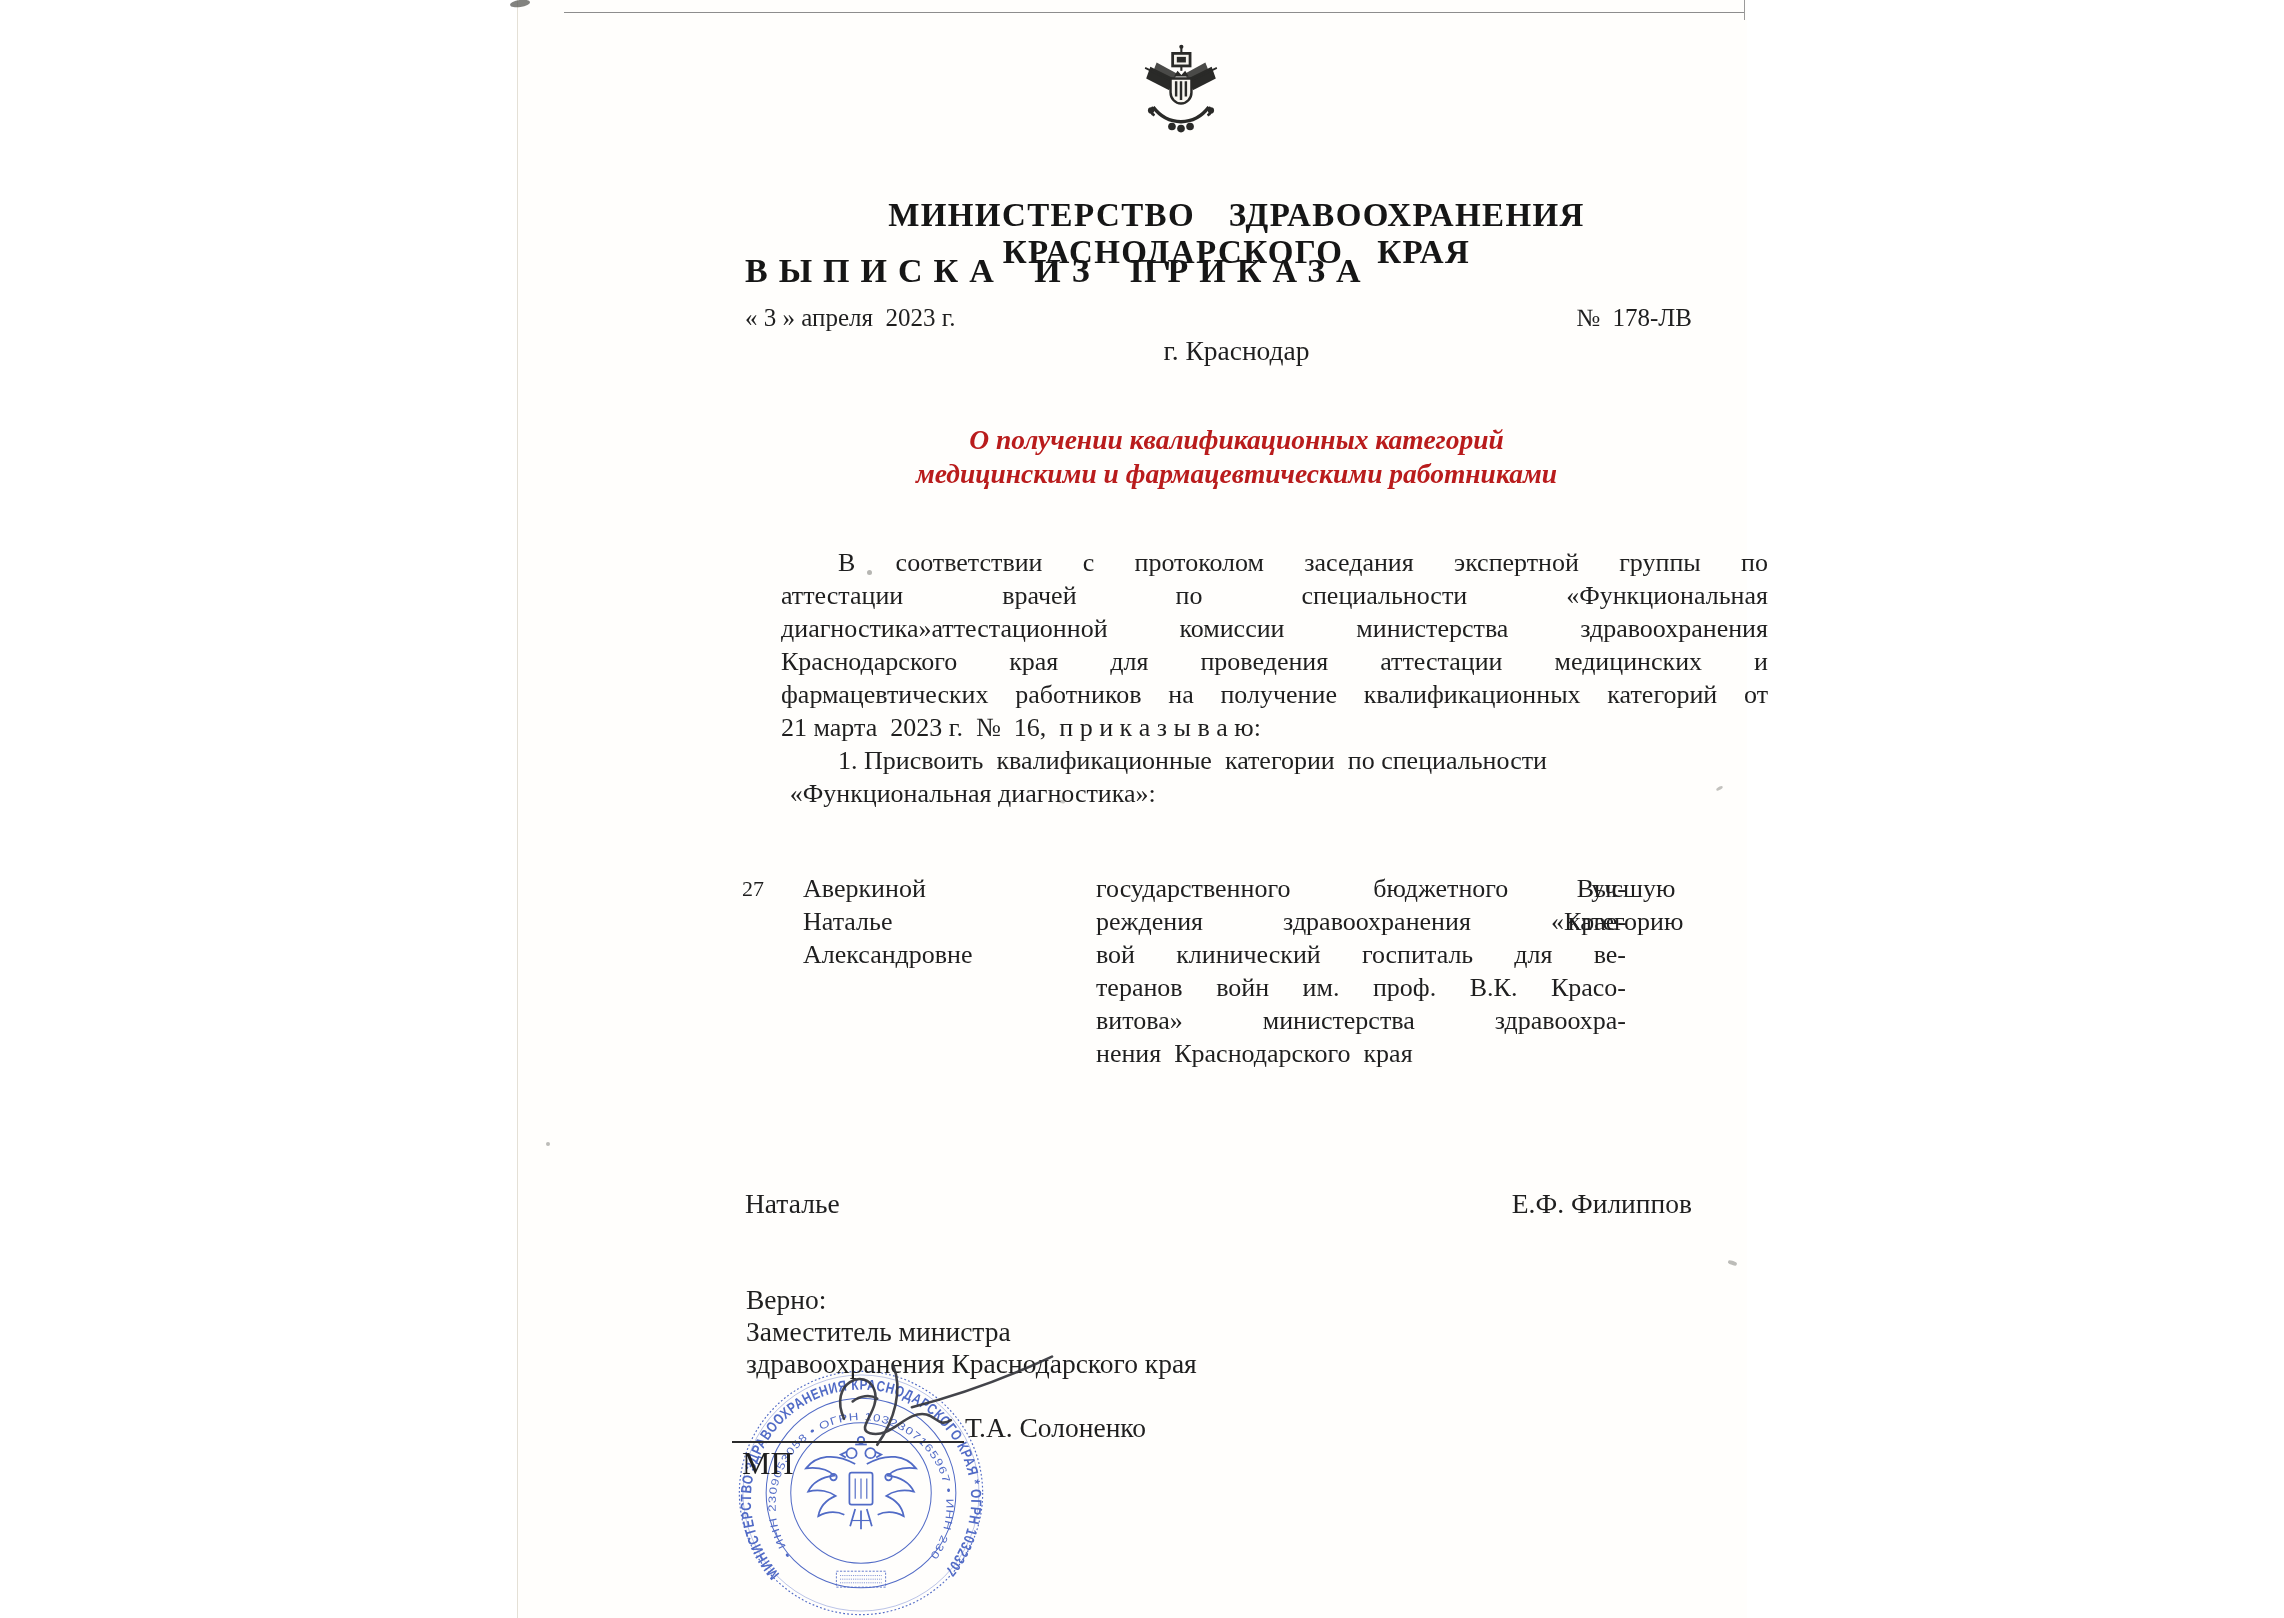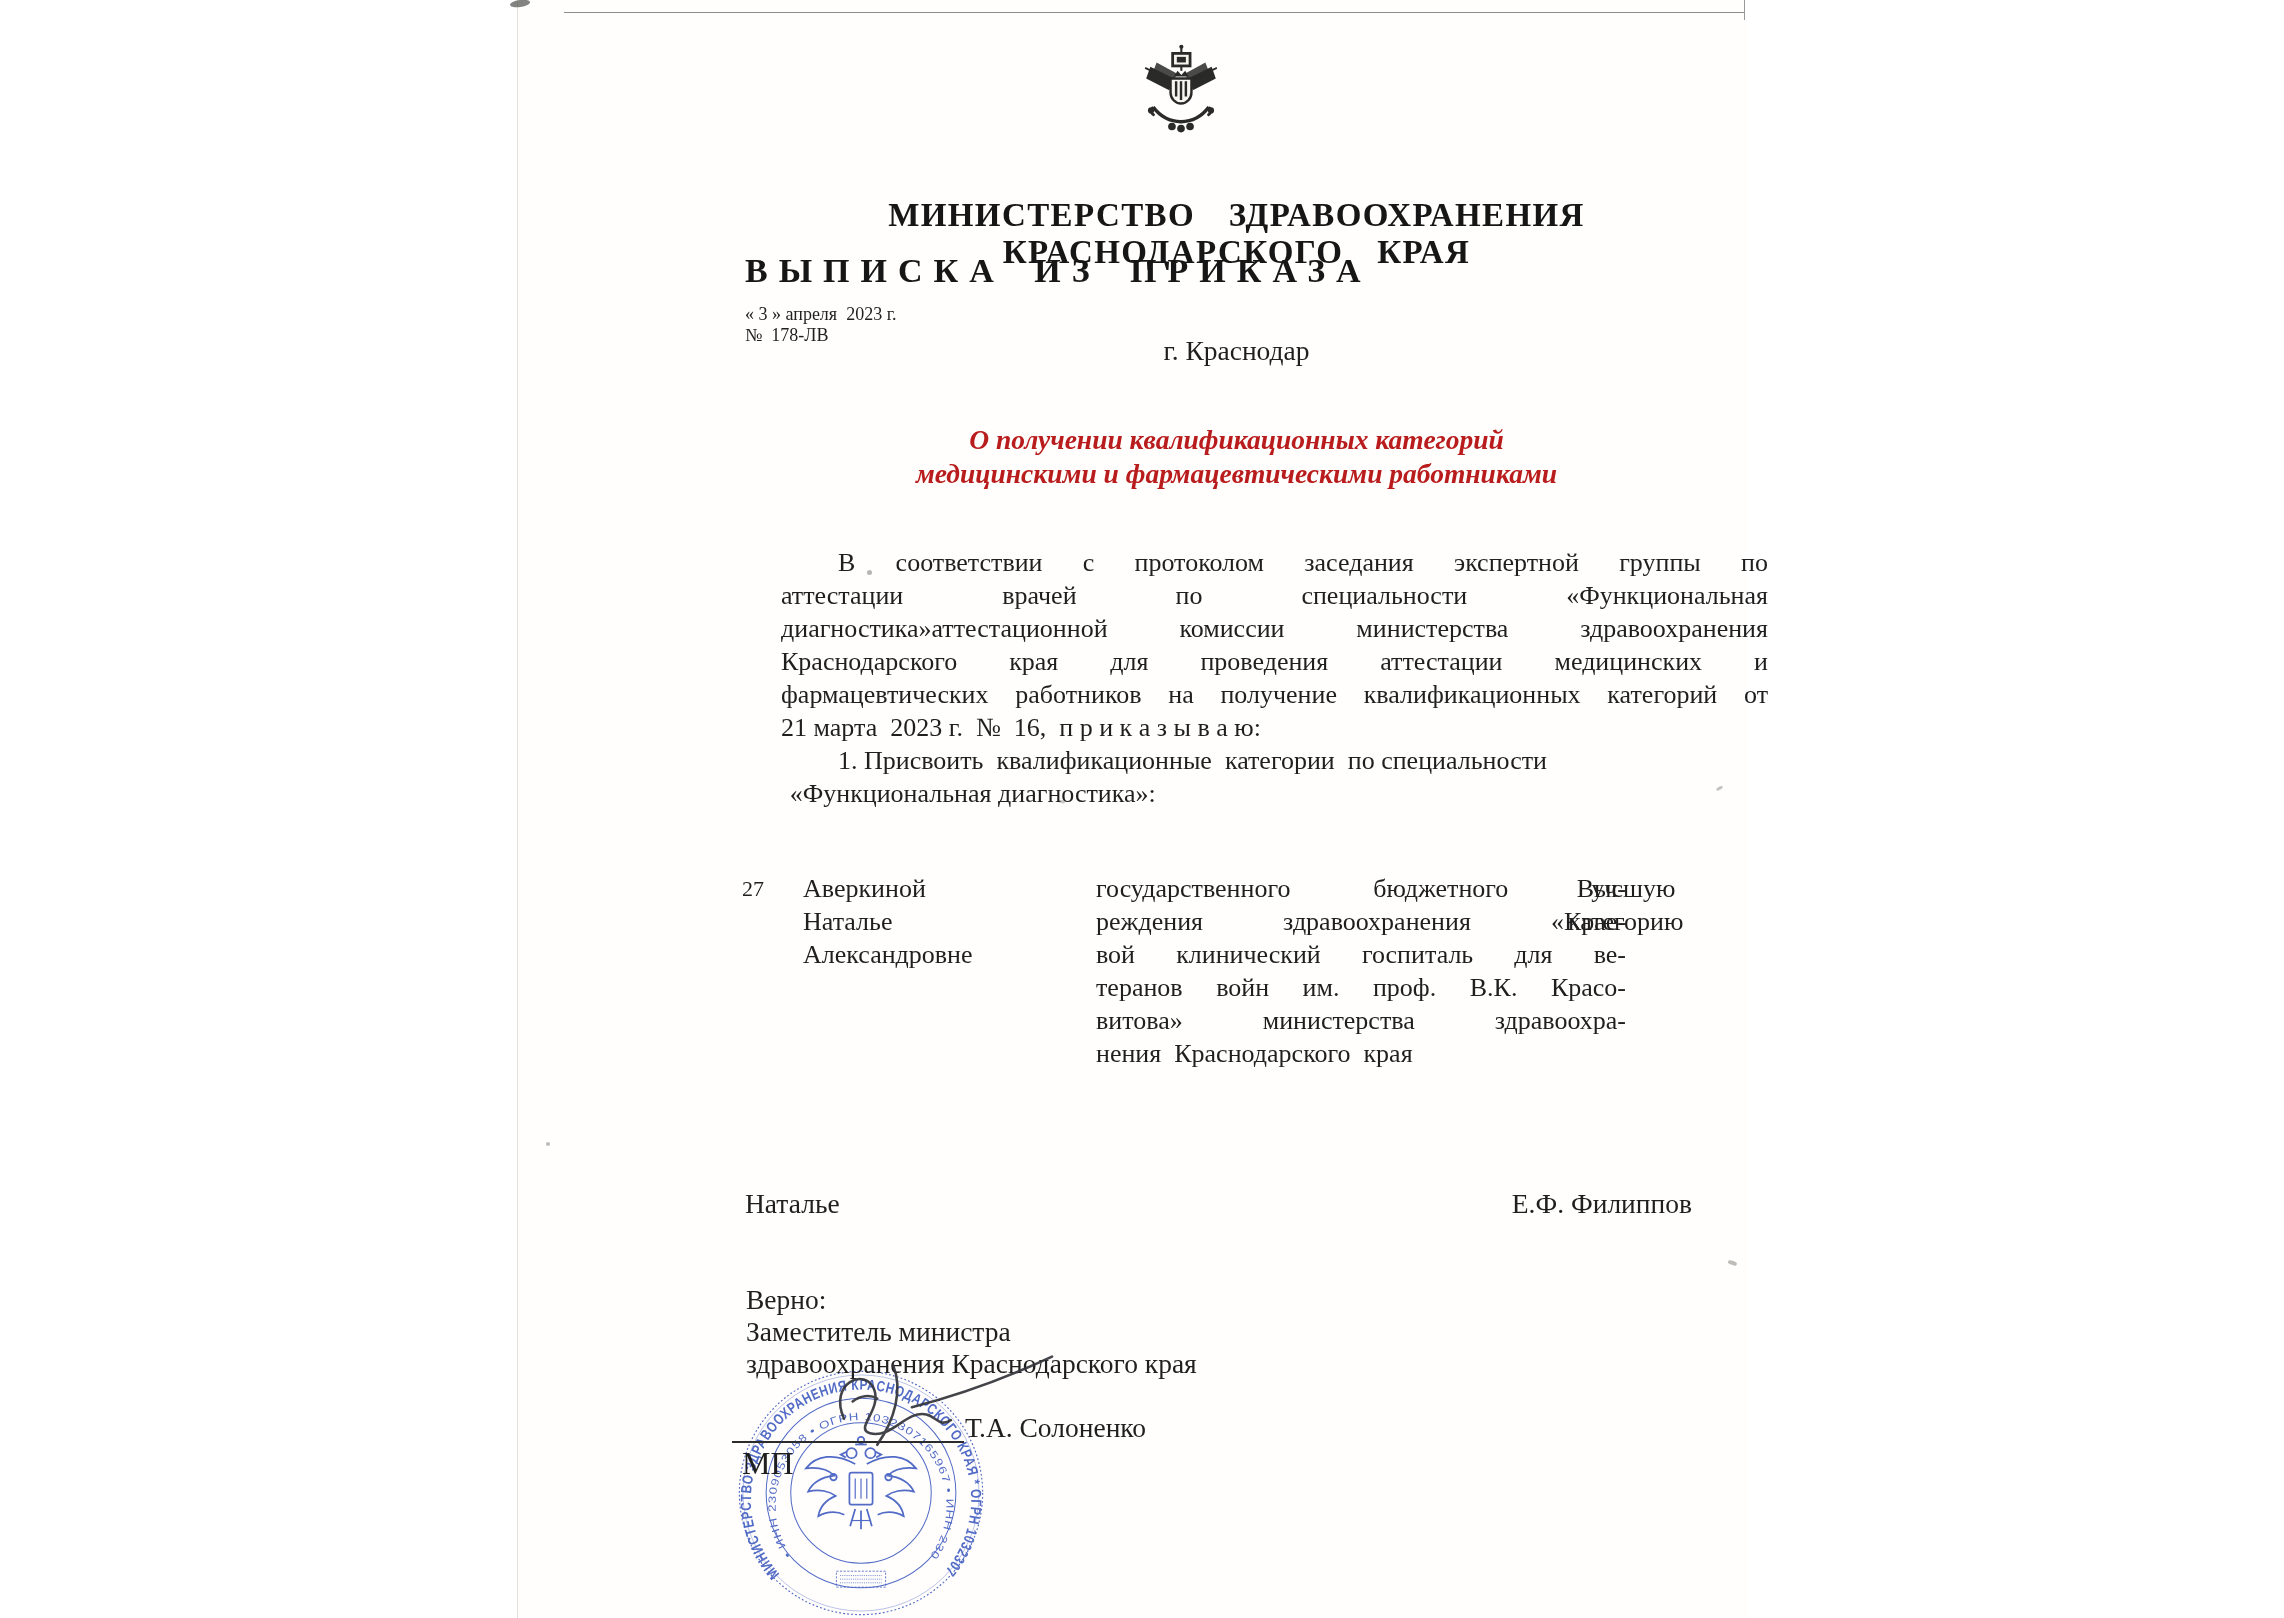--- a/index.html
+++ b/index.html
@@ -15,21 +15,21 @@
     background:#fffefc;
   }
   .page-edge-left{left:517px;top:0;width:1.4px;height:1618px;background:#d8d3c6;opacity:.7;}
   .top-line{left:564px;top:11.6px;width:1181px;height:1.4px;background:#8d8d8d;}
   .top-line-right{left:1744px;top:0;width:1.4px;height:20px;background:#9a9a9a;}
   .corner-smudge{left:510px;top:0;width:20px;height:6.5px;background:#5a5a55;border-radius:50%;transform:rotate(-8deg);opacity:.75;}
 
   .col{left:745px;width:983px;}
   .ministry{top:197px;text-align:center;font-weight:bold;font-size:33px;letter-spacing:1.4px;word-spacing:7.2px;color:#161616;}
   .doctype{top:252px;text-align:left;font-weight:bold;font-size:34px;letter-spacing:11px;word-spacing:10px;color:#161616;}
-  .daterow{top:304px;display:flex;justify-content:space-between;font-size:18px;flex-direction:column;}
+  .daterow{top:304px;display:flex;justify-content:space-between;font-size:25px;}
   .daterow .num{margin-right:36px;}
   .city{top:335px;text-align:center;font-size:27.5px;}
   .subject{top:423px;text-align:center;font-weight:bold;font-size:27.5px;line-height:34px;color:#b91c1c;font-style:italic;}
 
   .bodywrap{left:745px;top:546px;width:987px;font-size:26px;margin-left:36px;}
   .bl{height:33px;line-height:33px;overflow:hidden;}
   .jl{text-align:justify;}
   .jl::after{content:"";display:inline-block;width:100%;height:0;vertical-align:top;}
   .ind{text-indent:57px;}
   .ind-s{text-indent:8.7px;}

